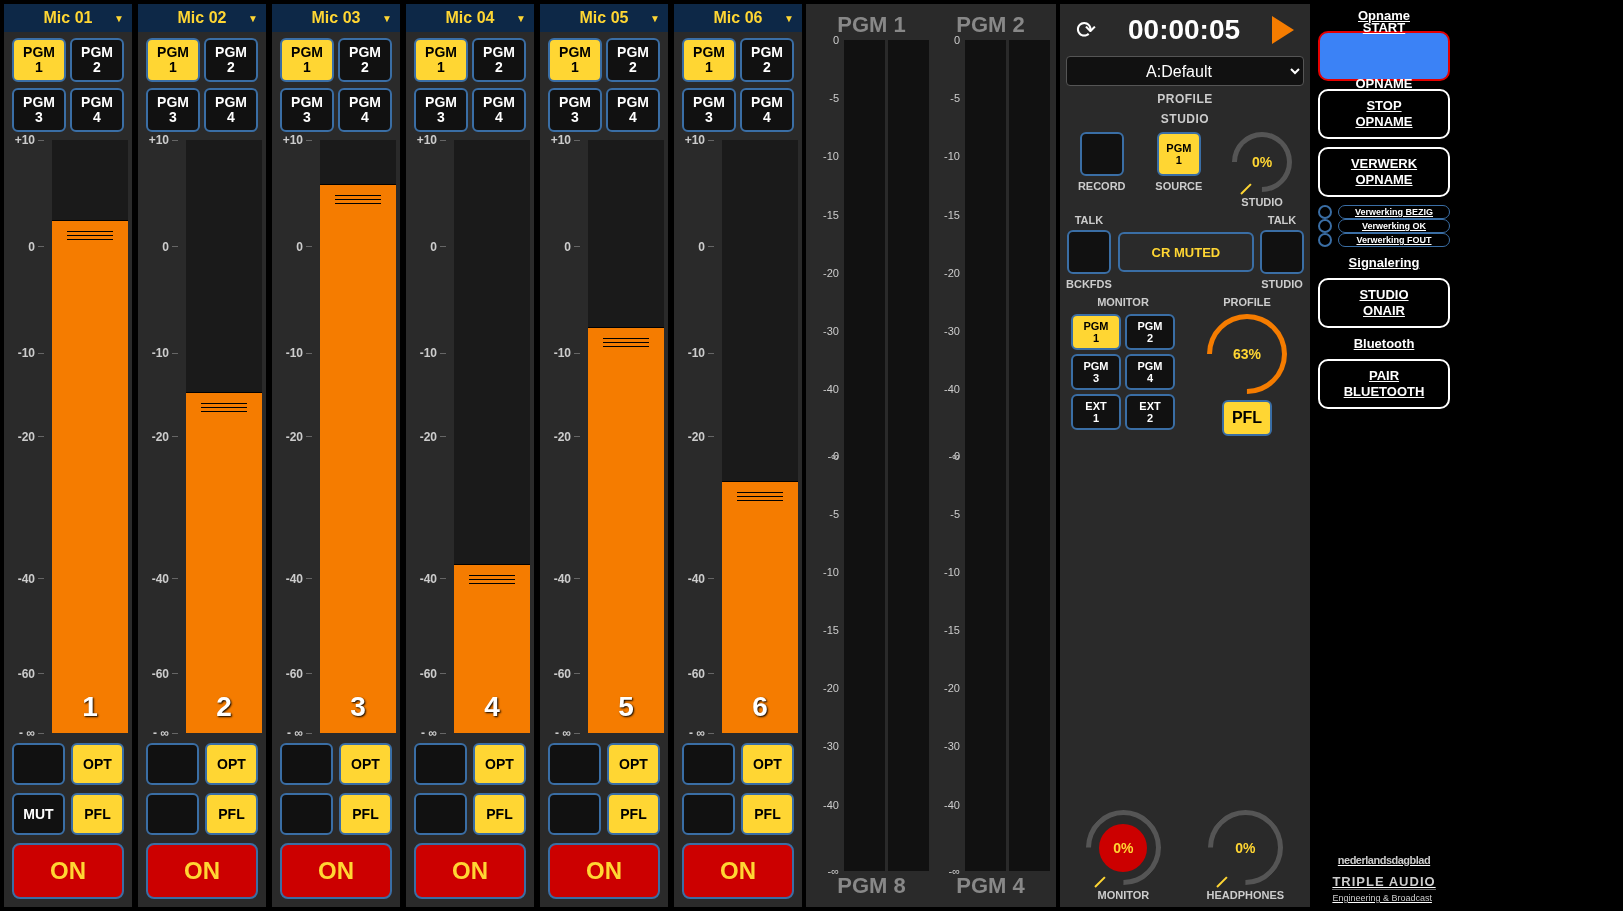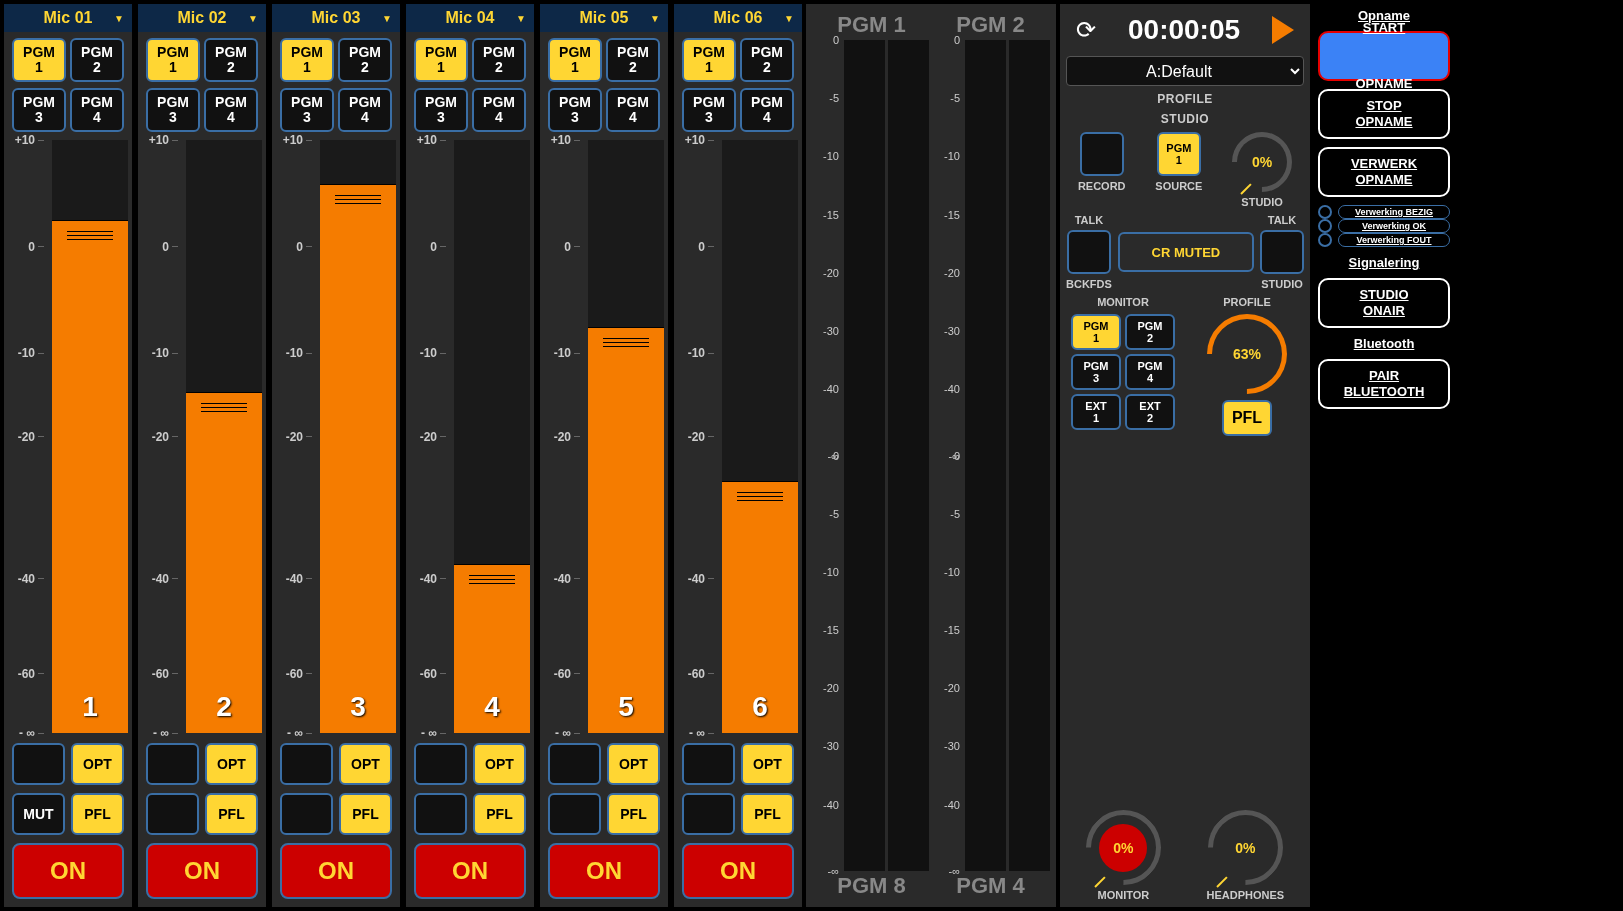--- a/index.html
+++ b/index.html
@@ -970,14 +970,21 @@
     <div class="side-title">Signalering</div>
     <div class="side-btn">
       <span>STUDIO</span>
       <span>ONAIR</span>
     </div>
     <div class="side-title">Bluetooth</div>
     <div class="side-btn">
       <span>PAIR</span>
       <span>BLUETOOTH</span>
     </div>
+    <div class="logos">
+      <div class="logo1">nederlandsdagblad</div>
+      <div>
+        <div style="font-weight:bold;font-size:13px;letter-spacing:1px">TRIPLE AUDIO</div>
+        <div class="logo2">Engineering &amp; Broadcast</div>
+      </div>
+    </div>
   </div>
 </div>
 
 </body></html>

